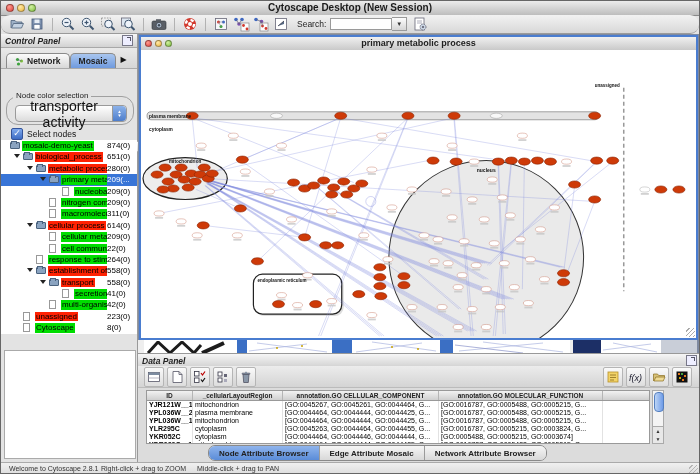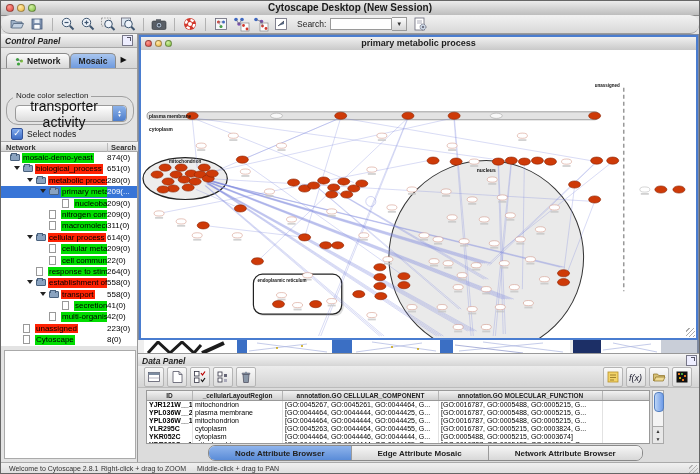--- a/index.html
+++ b/index.html
@@ -49,21 +49,21 @@
     background:linear-gradient(#8cb2ea,#4e7ecb);display:flex;flex-direction:column;align-items:center;justify-content:center;color:#fff;font-size:4.5px;line-height:4px;}
   .checkrow{position:absolute;left:10px;top:94px;display:flex;align-items:center;gap:4px;}
   .checkbox{width:10px;height:10px;border-radius:2px;border:1px solid #33539a;
     background:linear-gradient(#7fa9ec,#3d6cc4);color:#fff;font-size:9px;line-height:9px;text-align:center;}
   .checkrow .cl{font-size:8.5px;color:#111;}
   .tree-head{position:absolute;left:0px;top:107px;width:137px;height:11px;
     background:linear-gradient(#f4f4f4,#d6d6d6);border-top:1px solid #aaa;border-bottom:1px solid #aaa;box-sizing:border-box;
     font-size:7.5px;font-weight:bold;color:#333;}
   .tree-head .c1{position:absolute;left:5px;top:1px;}
   .tree-head .c2{position:absolute;left:106px;top:1px;border-left:1px solid #bbb;padding-left:3px;}
-  .tree{position:absolute;left:0;top:118px;width:136px;height:194px;background:#fff;overflow:hidden;}
+  .tree{position:absolute;left:0;top:106px;width:136px;height:194px;background:#fff;overflow:hidden;}
   .trow{position:relative;height:11.4px;white-space:nowrap;}
   .trow.sel{background:#3875d7;}
   .tarrow{position:absolute;top:3px;width:0;height:0;border-left:3.5px solid transparent;border-right:3.5px solid transparent;border-top:4.5px solid #222;}
   .tfolder{position:absolute;top:2px;width:10px;height:7px;background:linear-gradient(#9eb4cf,#76920_); background:#8aa3c0;border:1px solid #4a627e;border-radius:1px;box-sizing:border-box;}
   .tfolder:before{content:"";position:absolute;left:0;top:-2px;width:4px;height:2px;background:#8aa3c0;border:1px solid #4a627e;border-bottom:none;}
   .tleaf{position:absolute;top:1px;width:7px;height:9px;background:#fff;border:1px solid #999;box-sizing:border-box;}
   .tlbl{position:absolute;top:1px;font-size:8px;color:#000;padding:0 1px;overflow:hidden;display:inline-block;line-height:9.5px;}
   .tlbl.green{background:#00dd00;}
   .tlbl.red{background:#ff2203;}
   .tcount{position:absolute;left:106px;top:1px;font-size:8px;color:#000;line-height:9.5px;}
@@ -96,21 +96,21 @@
   .dtrow{display:flex;height:8px;}
   .dtrow div{font-size:7px;color:#000;white-space:nowrap;overflow:hidden;border-right:1px solid #e2e2e2;
     line-height:8px;padding-left:2px;box-sizing:border-box;}
   .dtrow div:first-child{font-weight:bold;}
   .c-0{width:46px;} .c-1{width:90px;} .c-2{width:156px;} .c-3{width:164px;} .c-4{flex:1;border-right:none!important;}
   .vscroll{position:absolute;left:514px;top:36px;width:12px;height:54px;border:1px solid #aaa;background:#f4f4f4;box-sizing:border-box;}
   .vthumb{position:absolute;left:1px;top:1px;width:8px;height:18px;border-radius:4px;
     background:linear-gradient(90deg,#bcd4f5,#6f9ce8);border:1px solid #5580c0;}
   .varrows{position:absolute;left:0px;bottom:0;width:10px;height:16px;font-size:5px;line-height:8px;text-align:center;color:#333;background:#e8e8e8;border-top:1px solid #aaa;}
   .dp-tabs{position:absolute;left:70px;top:91px;height:14px;display:flex;border:1px solid #8a8a8a;border-radius:7px;overflow:hidden;background:#e6e6e6;}
-  .dp-tab{font-size:8px;font-weight:bold;color:#222;padding:0 26px;display:flex;align-items:center;border-right:1px solid #9a9a9a;
+  .dp-tab{font-size:8px;font-weight:bold;color:#222;padding:0 10px;display:flex;align-items:center;border-right:1px solid #9a9a9a;
     background:linear-gradient(#f6f6f6,#d8d8d8);}
   .dp-tab:last-child{border-right:none;}
   .dp-tab.sel{background:linear-gradient(#8fb4ec,#5a8cd8);}
   
   .statusbar{position:absolute;left:0;top:461px;width:100%;height:13px;background:linear-gradient(#f0f0f0,#dcdcdc);
     border-top:1px solid #aaa;box-sizing:border-box;}
   .statusbar span{position:absolute;top:2px;font-size:7px;color:#333;}
   .st-0{left:8px;} .st-1{left:100px;} .st-2{left:196px;}
   .sb-grip{position:absolute;right:1px;bottom:1px;width:9px;height:9px;
     background:repeating-linear-gradient(135deg,transparent 0 2px,#b5b5b5 2px 3px);}

